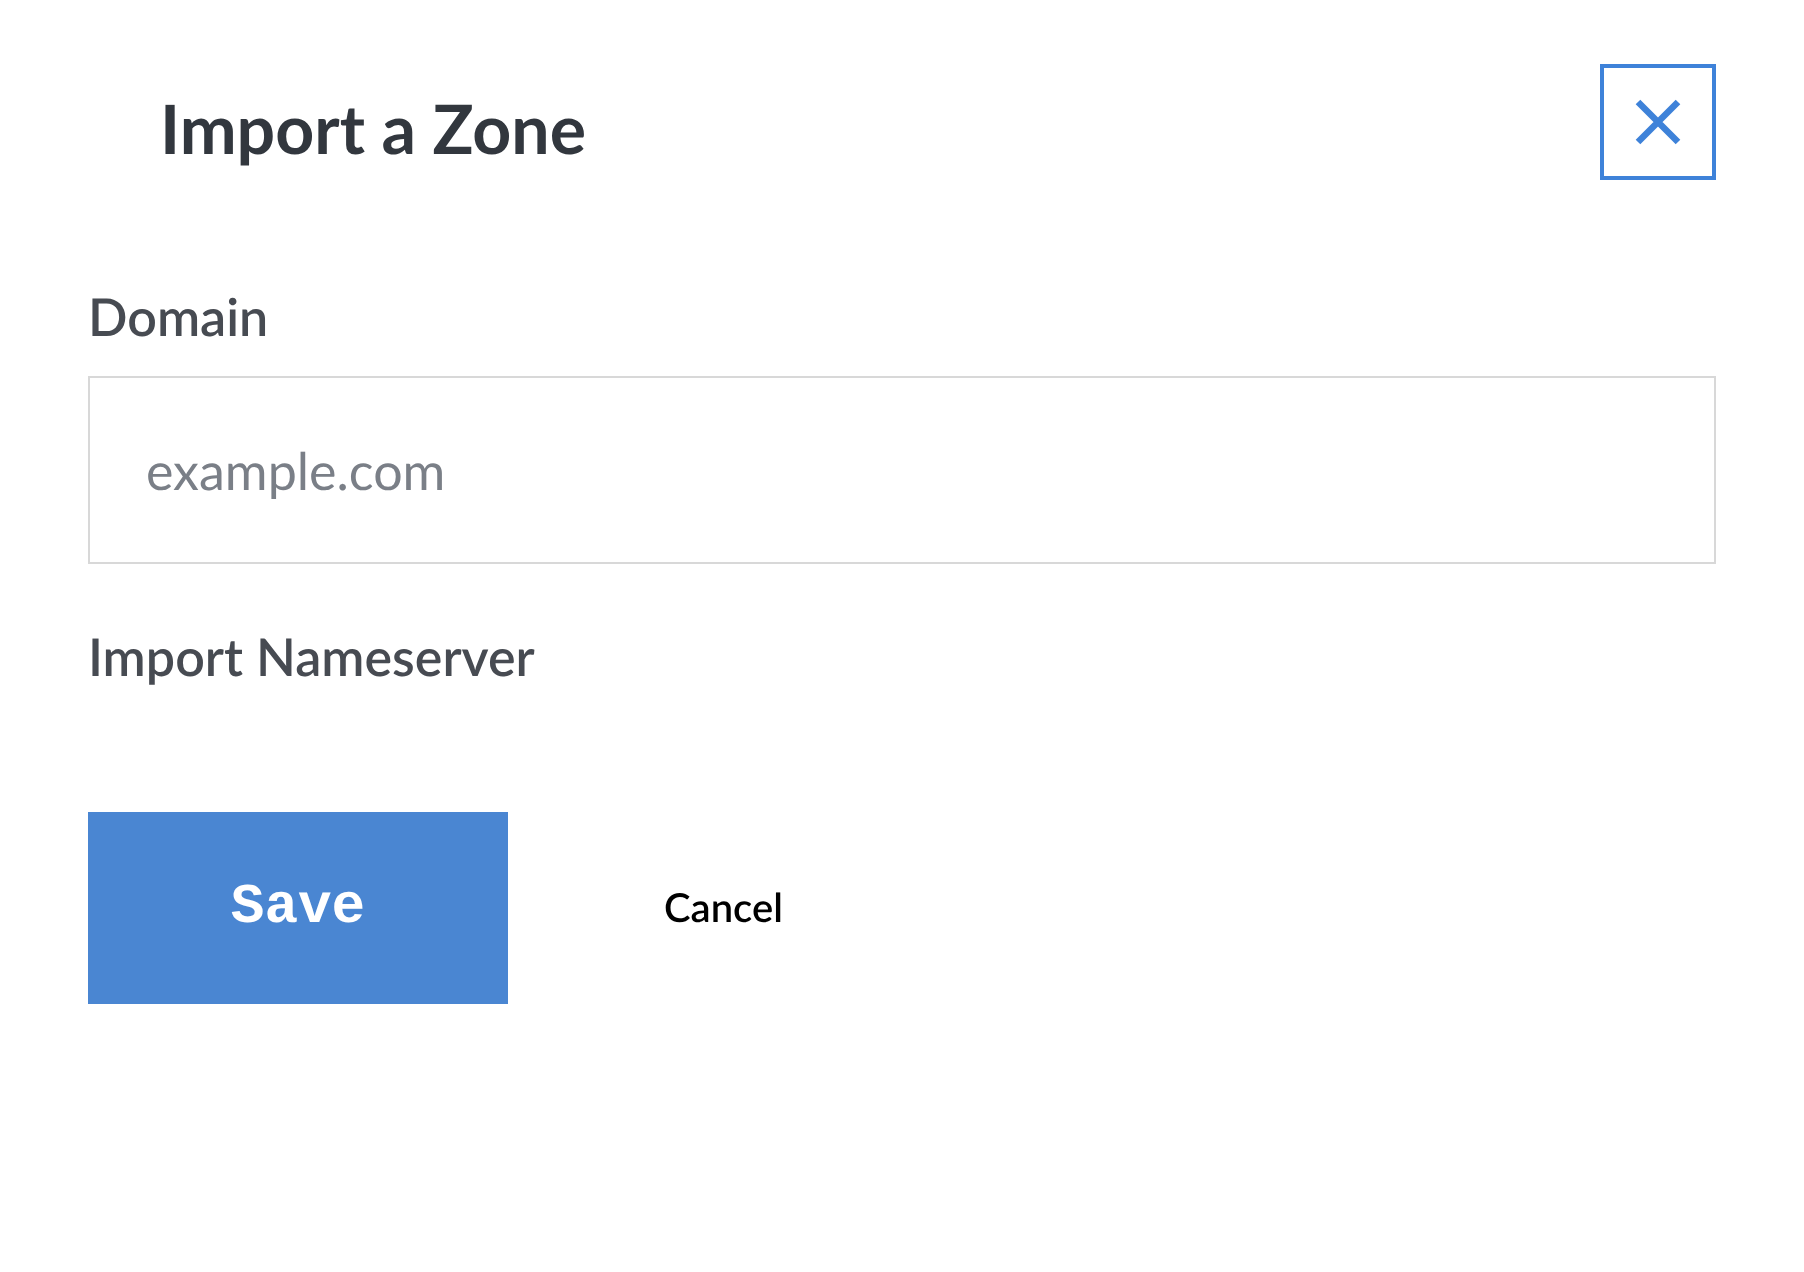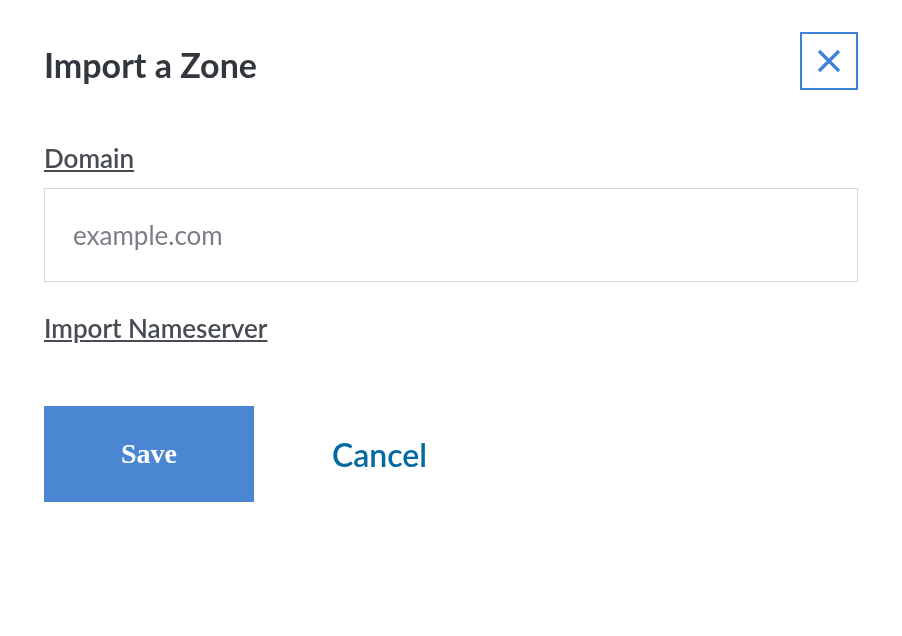--- a/index.html
+++ b/index.html
@@ -12,20 +12,21 @@
       background: #ffffff;
       width: 902px;
       height: 636px;
       padding: 44px;
       color: #333;
     }
     .header {
       display: flex;
       justify-content: space-between;
       align-items: flex-start;
+      margin-left: 36px;
     }
     .title {
       font-size: 34px;
       font-weight: 700;
       color: #32373e;
     }
     .close-btn {
       width: 58px;
       height: 58px;
       border: 2px solid #3e82d9;
@@ -47,21 +48,20 @@
     }
     .field {
       margin-bottom: 30px;
     }
     .label {
       font-size: 26px;
       font-weight: 600;
       color: #474b52;
       margin-bottom: 14px;
       display: block;
-      text-decoration: underline;
     }
     .text-input {
       width: 100%;
       height: 94px;
       border: 1px solid #d8d8d8;
       padding: 12px 28px;
       font-size: 26px;
       color: #333;
       background: #ffffff;
       font-family: inherit;
@@ -76,27 +76,27 @@
     }
     .save-btn {
       width: 210px;
       height: 96px;
       background: #4a86d2;
       color: #ffffff;
       border: none;
       font-size: 28px;
       font-weight: 600;
       cursor: pointer;
-      font-family: Liberation Serif, serif;
+      font-family: Liberation Mono, monospace;
     }
     .cancel-btn {
       background: none;
       border: none;
-      color: #0369a1;
-      font-size: 32px;
+      color: #000000;
+      font-size: 20px;
       font-weight: 600;
       cursor: pointer;
       margin-left: 78px;
       font-family: inherit;
     }
   </style>
 </head>
 <body>
 
 <div class="header">

